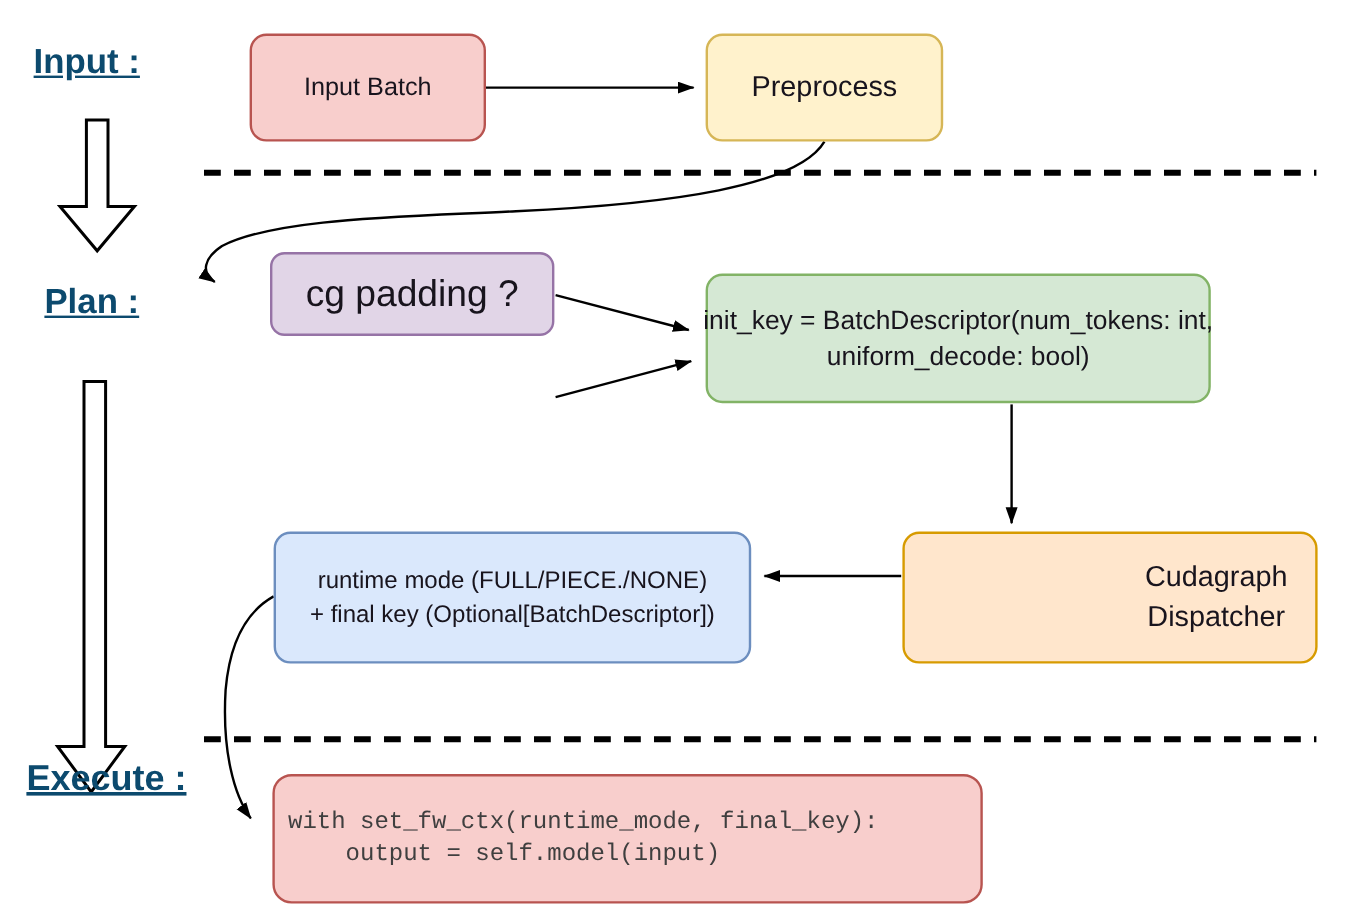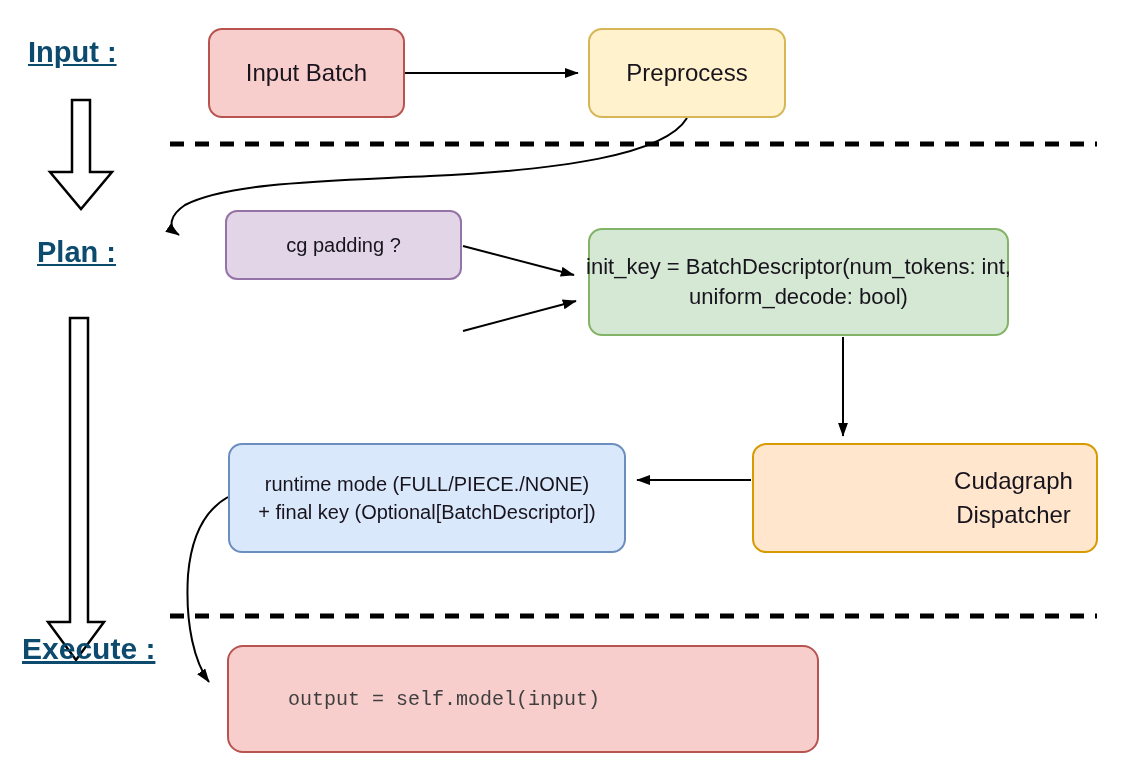--- a/index.html
+++ b/index.html
@@ -32,25 +32,25 @@
     display: flex;
     flex-direction: column;
     align-items: center;
     justify-content: center;
     text-align: center;
     color: #18141d;
   }
   .node .tline { white-space: nowrap; }
 
   .n-input-batch { left:208px; top:28px; width:197px; height:90px;
-    background:#f8cecc; border-color:#b85450; font-size:24px; }
+    background:#f8cecc; border-color:#b85450; font-size:21px; }
   .n-preprocess { left:588px; top:28px; width:198px; height:90px;
     background:#fff2cc; border-color:#d6b656; font-size:24px; }
   .n-cg-padding { left:225px; top:210px; width:237px; height:70px;
-    background:#e1d5e7; border-color:#9673a6; font-size:20px; border-radius:12px; }
+    background:#e1d5e7; border-color:#9673a6; font-size:31px; border-radius:12px; }
   .n-uniform-decode { left:225px; top:300px; width:237px; height:70px;
     background:#e1d5e7; border-color:#9673a6; font-size:25px; border-radius:12px; }
   .n-init-key { left:588px; top:228px; width:421px; height:108px;
     background:#d5e8d4; border-color:#82b366; font-size:22px; line-height:1.35; }
   .n-cudagraph { left:752px; top:443px; width:346px; height:110px;
     background:#ffe6cc; border-color:#d79b00; font-size:24px; }
   .n-cudagraph .side-label {
     position:absolute; left:181px; right:4px; top:0; bottom:0;
     display:flex; flex-direction:column; align-items:center; justify-content:center;
     line-height:1.4;
@@ -127,16 +127,17 @@
     </div>
   </div>
 
 
   <div class="node n-runtime">
     <div class="tline">runtime mode (FULL/PIECE./NONE)</div>
     <div class="tline">+ final key (Optional[BatchDescriptor])</div>
   </div>
 
   <div class="node n-execute-code">
+    <div class="tline">with set_fw_ctx(runtime_mode, final_key):</div>
     <div class="tline">    output = self.model(input)</div>
   </div>
 
 </div>
 
 </body></html>

